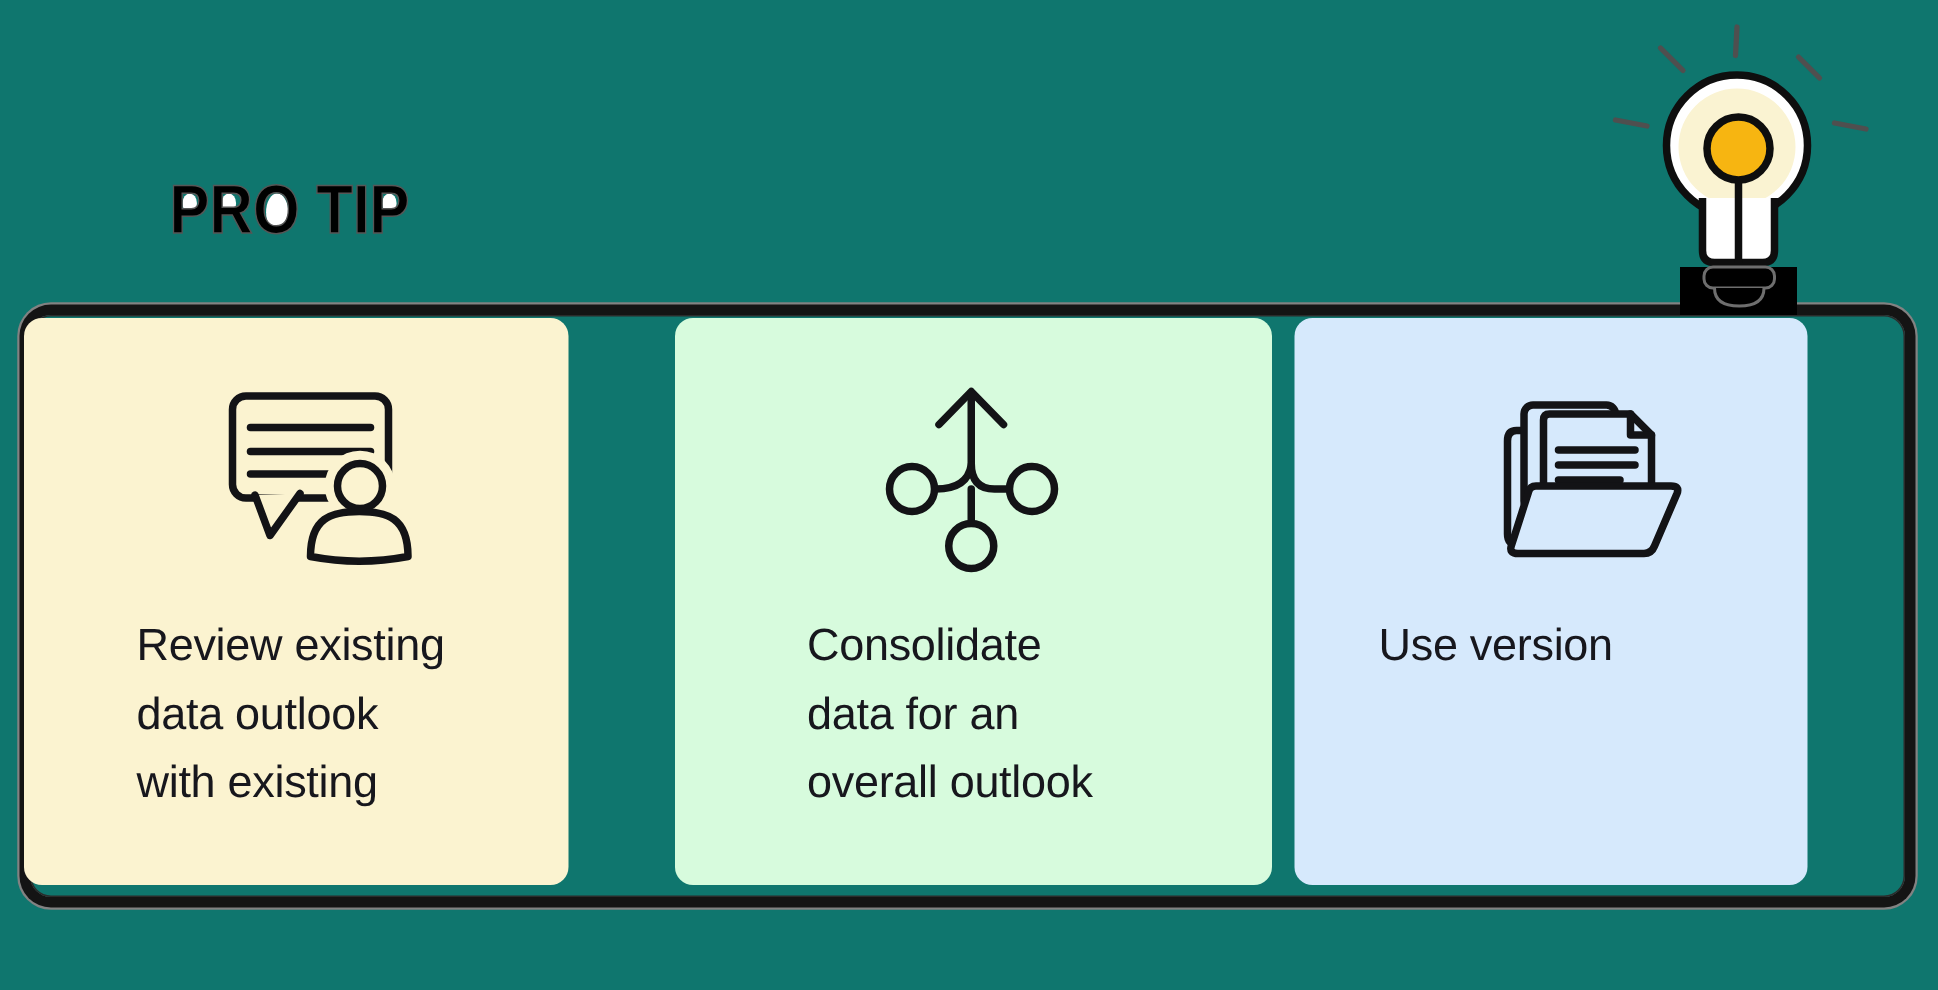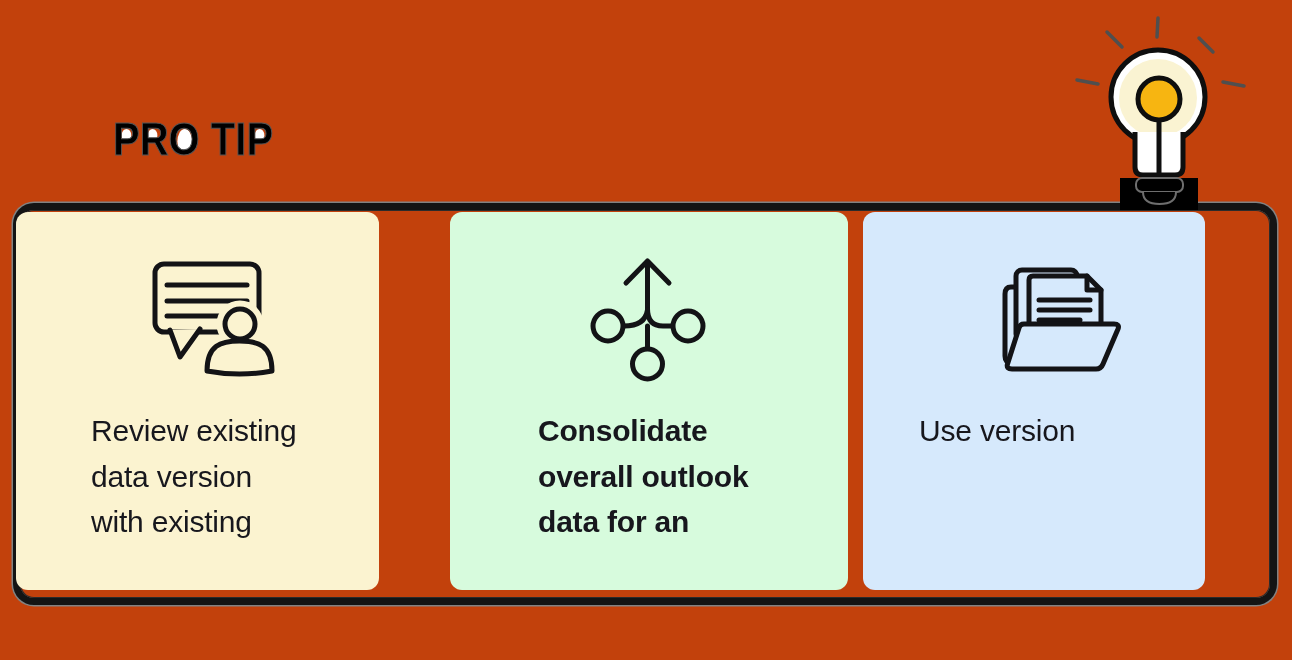--- a/index.html
+++ b/index.html
@@ -1,17 +1,17 @@
 <!DOCTYPE html>
 <html><head>
 <meta charset="utf-8">
 <style>
   html,body{margin:0;padding:0;background:#000;}
   #stage{
-    position:relative;width:1292px;height:660px;background:#c2410c;overflow:hidden;
+    position:relative;width:1292px;height:660px;background:#0f766e;overflow:hidden;
     font-family:"Liberation Sans","DejaVu Sans",sans-serif;
   }
   
   .heading-wrap{
     position:absolute;left:113px;top:116px;width:200px;height:50px;
     transform:scaleX(0.87);transform-origin:left top;
   }
   .heading{
     position:absolute;left:0;top:0;margin:0;
     font-size:46px;line-height:46px;font-weight:bold;letter-spacing:0;
@@ -93,43 +93,43 @@
           <path d="M57 113 C57 87 71 83 89.5 83 C108 83 122 87 122 113 C101 117 78 117 57 113 Z"></path>
         </g>
         <g stroke="var(--stroke,#131316)" stroke-width="5" fill="var(--bg)" stroke-linejoin="round">
           <circle cx="90" cy="66" r="15"></circle>
           <path d="M57 113 C57 87 71 83 89.5 83 C108 83 122 87 122 113 C101 117 78 117 57 113 Z"></path>
         </g>
       </svg>
     </div>
     <div class="card-text" style="left:75px;">
       <div>Review existing</div>
-      <div>data version</div>
+      <div>data outlook</div>
       <div>with existing</div>
     </div>
   </div>
 
-  <div class="card" style="left: 450px; width: 398px; font-weight: bold; --bg: #D7FBDD;">
+  <div class="card" style="left: 450px; width: 398px; --bg: #D7FBDD;">
     <div class="card-icon" style="left:134px;top:40px;">
       <svg width="130" height="130" viewBox="0 0 130 130">
         <g fill="none" stroke="var(--stroke,#131316)" stroke-width="5" stroke-linecap="round" stroke-linejoin="round">
           <path d="M 42 31 L 63.5 9 L 85 31"></path>
           <path d="M 63.5 11 L 63.5 57 Q 63.5 74 79 74 L 88 74"></path>
           <path d="M 40 74 Q 61 74 63.5 58"></path>
           <line x1="63.5" y1="74" x2="63.5" y2="96"></line>
           <circle cx="24" cy="74" r="15"></circle>
           <circle cx="104" cy="74" r="15"></circle>
           <circle cx="63.5" cy="112" r="15"></circle>
         </g>
       </svg>
     </div>
     <div class="card-text" style="left:88px;">
       <div>Consolidate</div>
+      <div>data for an</div>
       <div>overall outlook</div>
-      <div>data for an</div>
     </div>
   </div>
 
   <div class="card" style="left: 863px; width: 342px; --bg: #D6E9FC;">
     <div class="card-icon" style="left:134px;top:46px;">
       <svg width="130" height="120" viewBox="0 0 130 120">
         <g stroke="var(--stroke,#131316)" stroke-width="5" stroke-linecap="round" stroke-linejoin="round">
           <path d="M 22 29 L 14 29 Q 8 29 8 36 L 8 98 Q 8 105 15 105 L 22 105" fill="var(--bg)"></path>
           <rect x="19" y="12" width="61" height="70" rx="6" fill="var(--bg)"></rect>
           <path d="M 36 18 L 90 18 L 104 32 L 104 82 L 32 82 L 32 22 Q 32 18 36 18 Z" fill="var(--bg)"></path>

